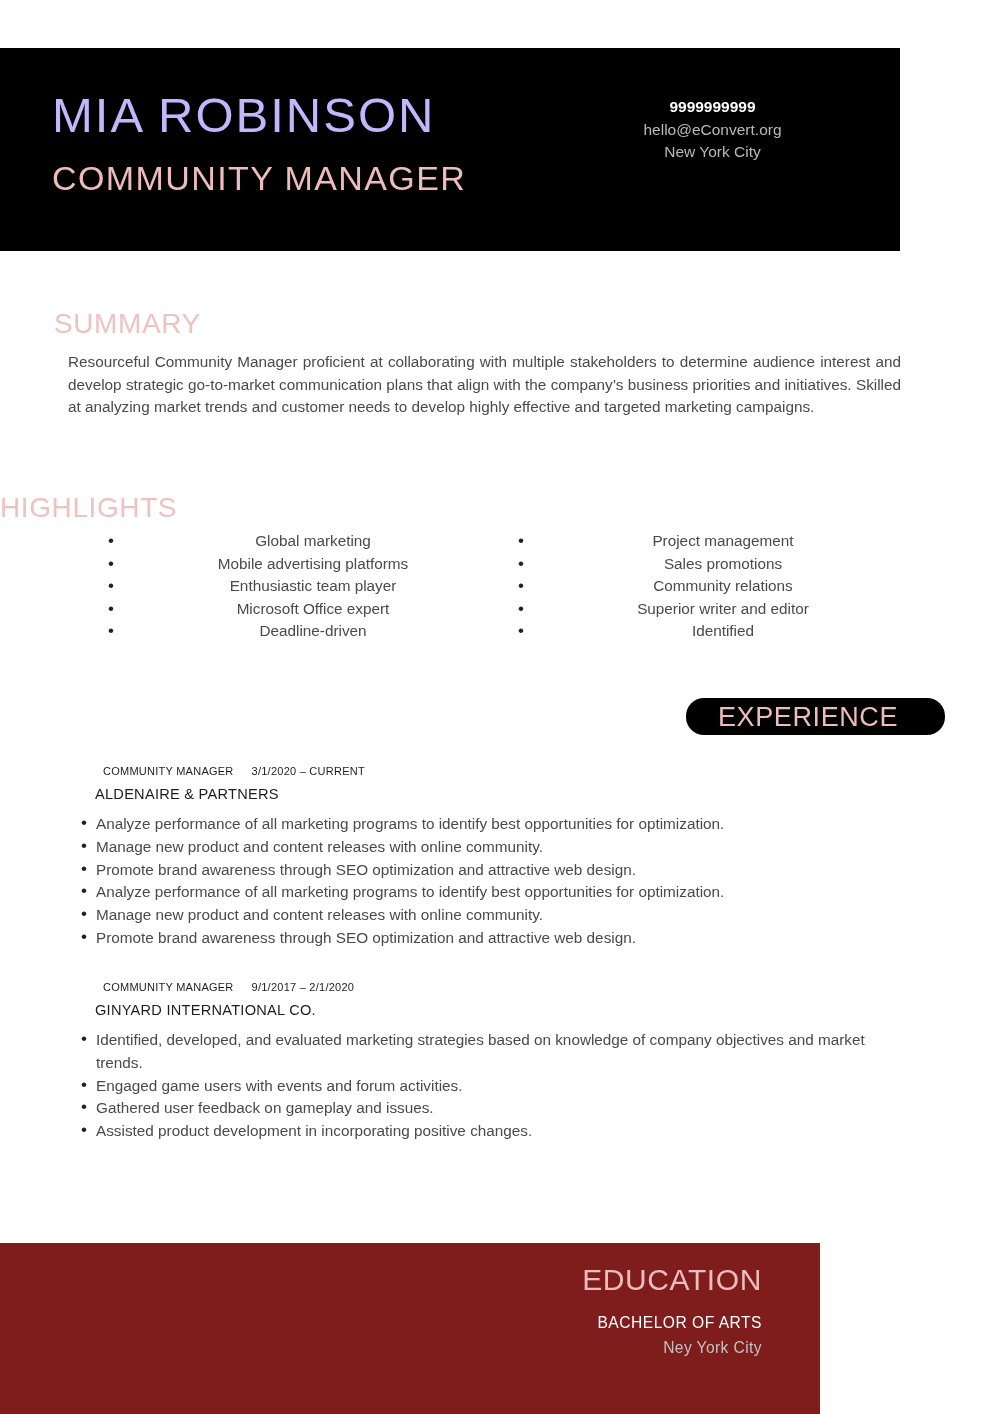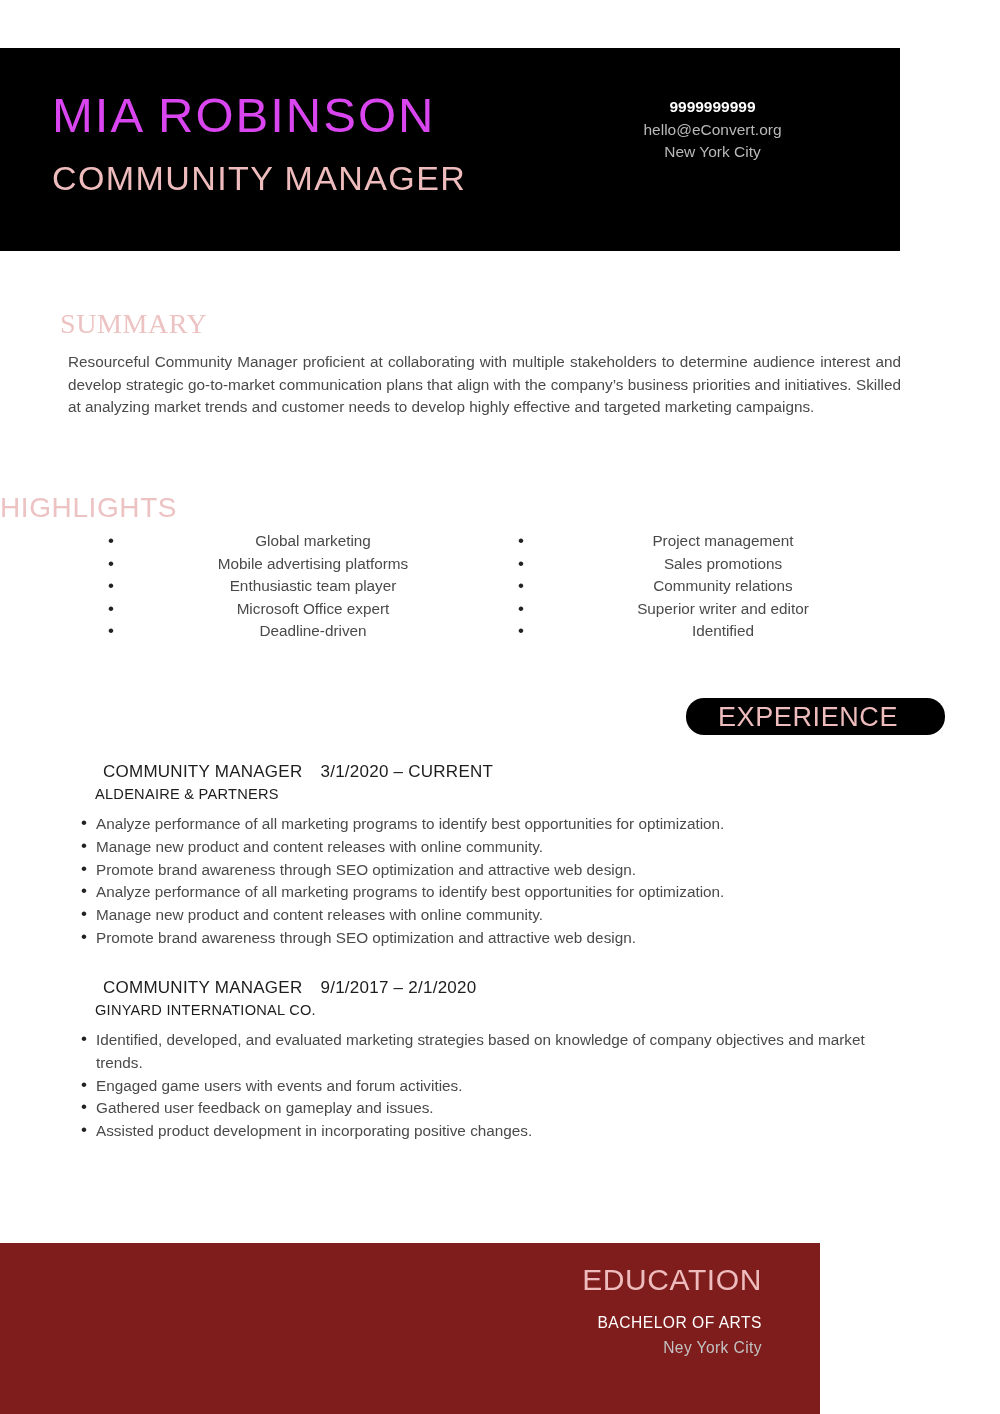--- a/index.html
+++ b/index.html
@@ -30,21 +30,21 @@
     width: 900px;
     height: 203px;
     background: #000000;
   }
   .header-name {
     position: absolute;
     left: 52px;
     top: 43px;
     font-size: 49px;
     letter-spacing: 2.0px;
-    color: #d946ef;
+    color: #c4b5fd;
     font-weight: 400;
     line-height: 1;
     white-space: nowrap;
   }
   .header-role {
     position: absolute;
     left: 52px;
     top: 113px;
     font-size: 34px;
     letter-spacing: 1.4px;
@@ -76,23 +76,22 @@
     font-size: 28px;
     letter-spacing: 0.6px;
     color: #edc2c2;
     font-weight: 400;
     line-height: 1;
   }
 
   
   .summary-heading {
     position: absolute;
-    left: 60px;
+    left: 54px;
     top: 310px;
-    font-family: Liberation Serif, serif;
   }
   .summary-text {
     position: absolute;
     left: 68px;
     top: 351px;
     width: 833px;
     font-size: 15.3px;
     line-height: 22.6px;
     text-align: justify;
     color: #4a4a4a;
@@ -163,21 +162,21 @@
   .job {
     position: absolute;
     left: 0;
     width: 1000px;
   }
   .job-1 { top: 760px; }
   .job-2 { top: 976px; }
 
   .job-title-row {
     padding-left: 103px;
-    font-size: 17px;
+    font-size: 11px;
     letter-spacing: 0.25px;
     color: #1d1d1d;
     line-height: 23px;
     white-space: nowrap;
   }
   .job-title-row .dates {
     margin-left: 18px;
   }
   .job-company {
     padding-left: 95px;

